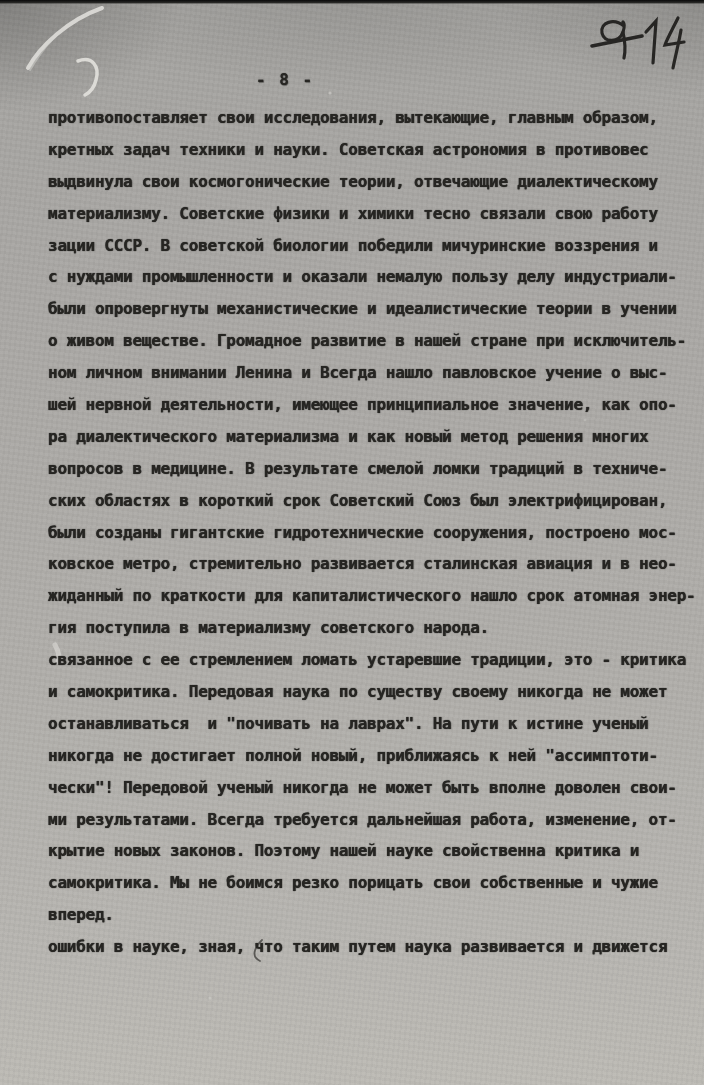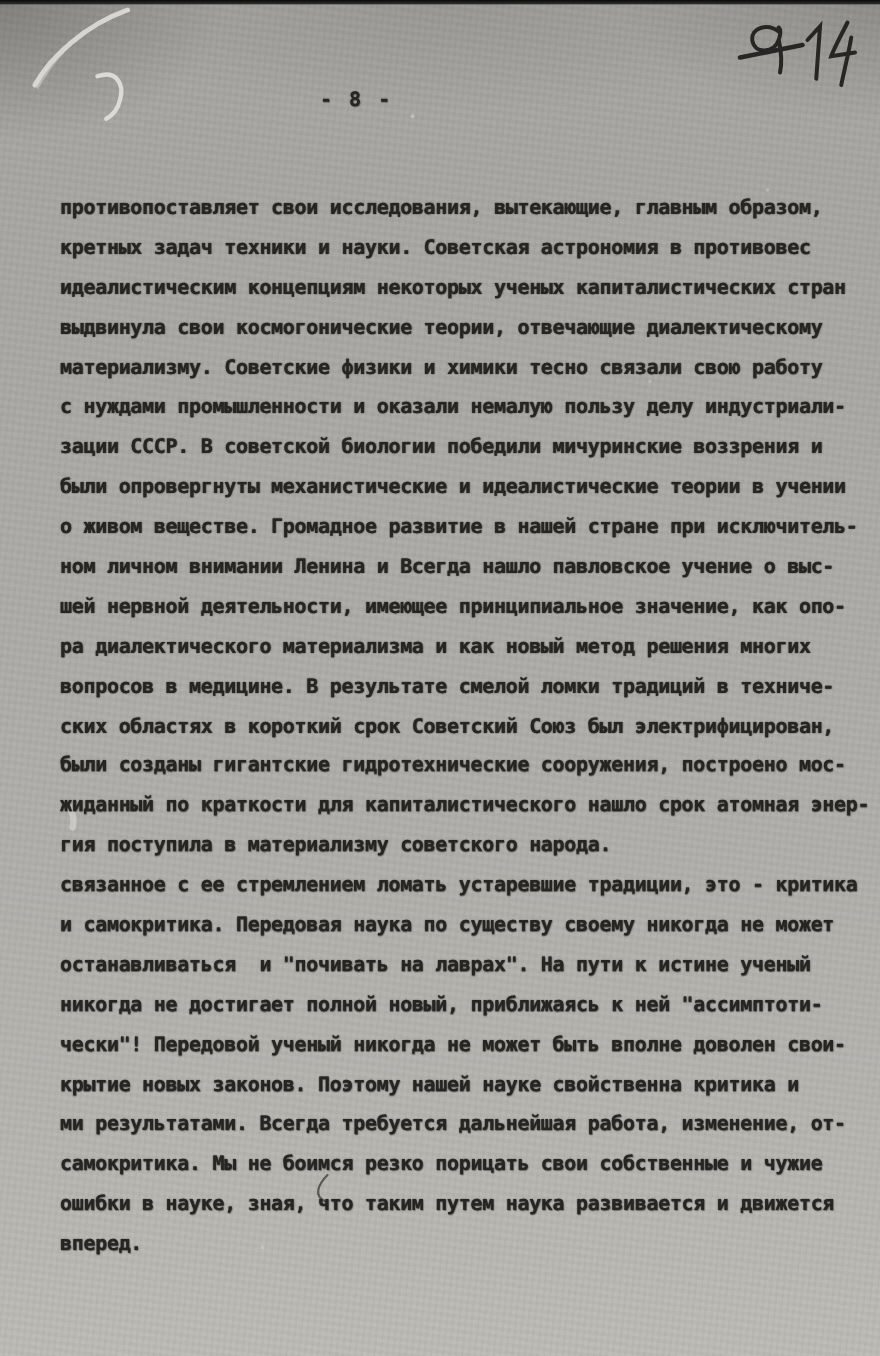--- a/index.html
+++ b/index.html
@@ -36,21 +36,20 @@
     letter-spacing: 2px;
     color: #272623;
     text-shadow: 0 0 1px rgba(30,30,28,0.75), 0.5px 0.5px 0.7px rgba(30,30,28,0.4);
     white-space: pre;
   }
   .typed-text-block {
     position: absolute;
     left: 48px;
     top: 102px;
     width: 650px;
-    margin-top: 48px;
   }
   .line {
     white-space: pre;
     font-size: 16px;
     font-weight: bold;
     letter-spacing: -0.25px;
     line-height: 31.9px;
     height: 31.9px;
     color: #262522;
     text-shadow: 0 0 1px rgba(28,28,26,0.8), 0.6px 0.4px 0.8px rgba(28,28,26,0.35), -0.4px 0.2px 0.6px rgba(28,28,26,0.25);
@@ -99,40 +98,40 @@
       <path d="M 98 10 C 92 22, 87 31, 85 37 L 104 34"></path>
       <path d="M 101 22 C 99 34, 95 50, 93 60"></path>
     </g>
   </svg>
 
   <div class="typed-page-number">- 8 -</div>
 
   <div class="typed-text-block">
       <div class="line">противопоставляет свои исследования, вытекающие, главным образом,</div>
       <div class="line">кретных задач техники и науки. Советская астрономия в противовес</div>
-      <div class="line">идеалистическим концепциям некоторых ученых капиталистических стран</div>
       <div class="line">выдвинула свои космогонические теории, отвечающие диалектическому</div>
       <div class="line">материализму. Советские физики и химики тесно связали свою работу</div>
+      <div class="line">зации СССР. В советской биологии победили мичуринские воззрения и</div>
       <div class="line">с нуждами промышленности и оказали немалую пользу делу индустриали-</div>
-      <div class="line">зации СССР. В советской биологии победили мичуринские воззрения и</div>
       <div class="line">были опровергнуты механистические и идеалистические теории в учении</div>
       <div class="line">о живом веществе. Громадное развитие в нашей стране при исключитель-</div>
       <div class="line">ном личном внимании Ленина и Всегда нашло павловское учение о выс-</div>
       <div class="line">шей нервной деятельности, имеющее принципиальное значение, как опо-</div>
       <div class="line">ра диалектического материализма и как новый метод решения многих</div>
       <div class="line">вопросов в медицине. В результате смелой ломки традиций в техниче-</div>
       <div class="line">ских областях в короткий срок Советский Союз был электрифицирован,</div>
       <div class="line">были созданы гигантские гидротехнические сооружения, построено мос-</div>
+      <div class="line">ковское метро, стремительно развивается сталинская авиация и в нео-</div>
       <div class="line">жиданный по краткости для капиталистического нашло срок атомная энер-</div>
       <div class="line">гия поступила в материализму советского народа.</div>
       <div class="line">связанное с ее стремлением ломать устаревшие традиции, это - критика</div>
       <div class="line">и самокритика. Передовая наука по существу своему никогда не может</div>
       <div class="line">останавливаться  и "почивать на лаврах". На пути к истине ученый</div>
       <div class="line">никогда не достигает полной новый, приближаясь к ней "ассимптоти-</div>
       <div class="line">чески"! Передовой ученый никогда не может быть вполне доволен свои-</div>
+      <div class="line">ми результатами. Всегда требуется дальнейшая работа, изменение, от-</div>
       <div class="line">крытие новых законов. Поэтому нашей науке свойственна критика и</div>
-      <div class="line">ми результатами. Всегда требуется дальнейшая работа, изменение, от-</div>
       <div class="line">самокритика. Мы не боимся резко порицать свои собственные и чужие</div>
+      <div class="line">вперед.</div>
       <div class="line">ошибки в науке, зная, что таким путем наука развивается и движется</div>
-      <div class="line">вперед.</div>
     </div>
 
 </div>
 
 </body></html>

